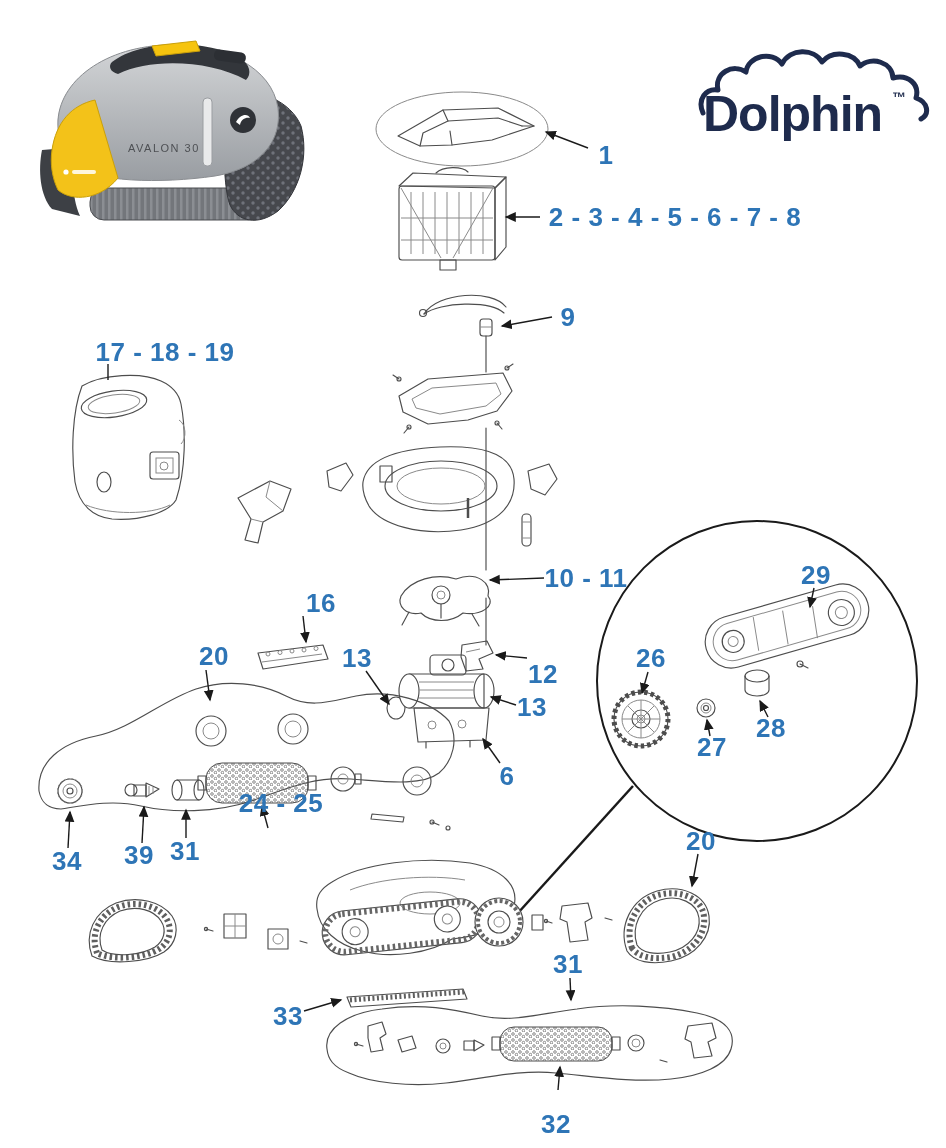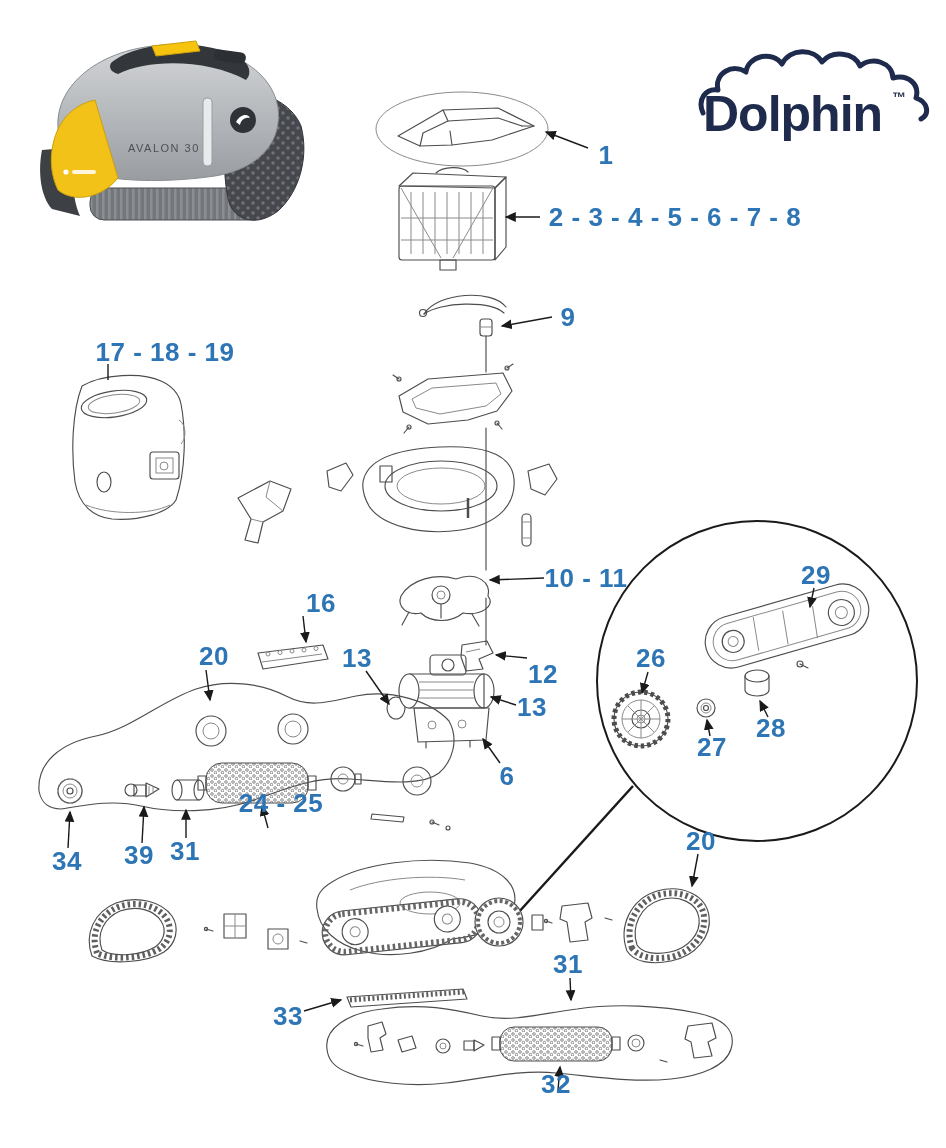--- a/index.html
+++ b/index.html
@@ -361,16 +361,16 @@
 <div class="callout" style="left:651px; top:658px">26</div>
 <div class="callout" style="left:712px; top:747px">27</div>
 <div class="callout" style="left:771px; top:728px">28</div>
 <div class="callout" style="left:816px; top:575px">29</div>
 <div class="callout" style="left:281px; top:803px">24 - 25</div>
 <div class="callout" style="left:67px;  top:861px">34</div>
 <div class="callout" style="left:139px; top:855px">39</div>
 <div class="callout" style="left:185px; top:851px">31</div>
 <div class="callout" style="left:701px; top:841px">20</div>
 <div class="callout" style="left:568px; top:964px">31</div>
-<div class="callout" style="left:556px; top:1084px">32</div>
+<div class="callout" style="left:556px; top:1124px">32</div>
 <div class="callout" style="left:288px; top:1016px">33</div>
 
 </div>
 
 </body></html>

